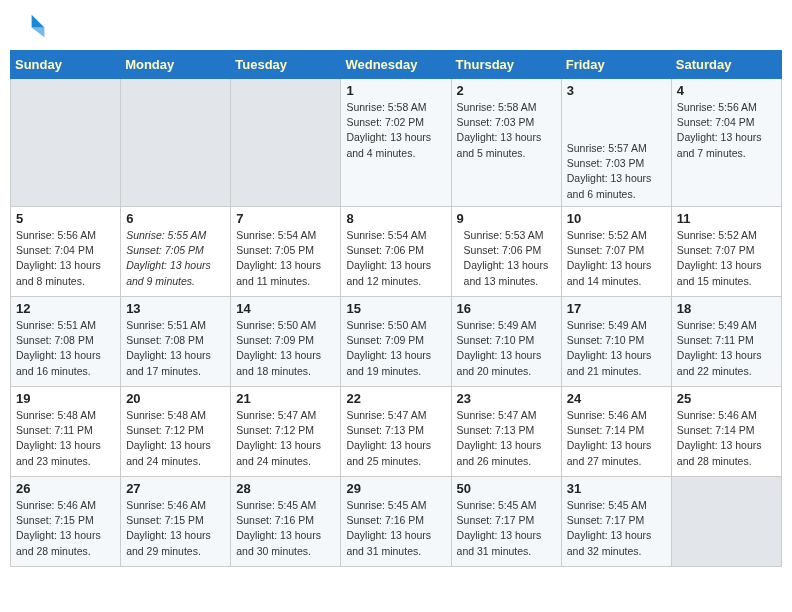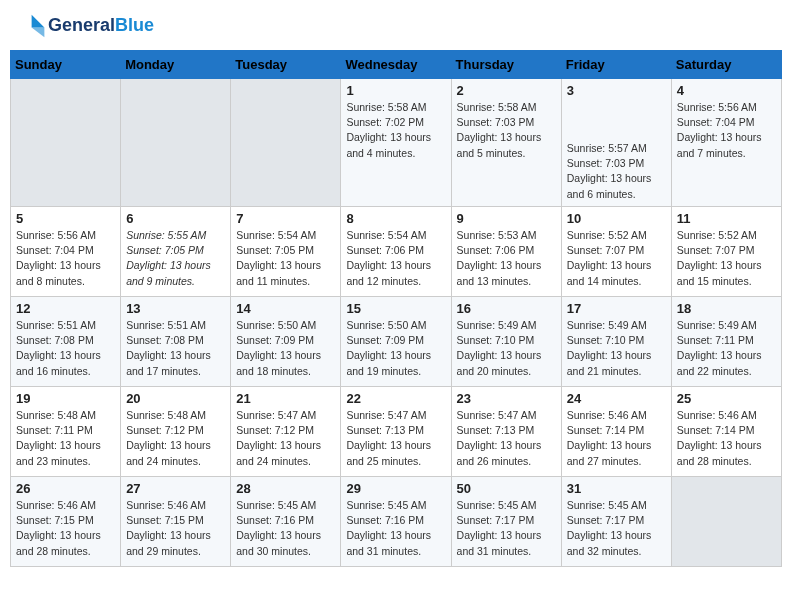--- a/index.html
+++ b/index.html
@@ -47,21 +47,21 @@
       font-size: 15px;
       color: #444;
     }
     table {
       width: 100%;
       border-collapse: collapse;
       table-layout: fixed;
     }
     thead tr th {
       background: #2176c7;
-      color: #000000;
+      color: #fef9c3;
       font-size: 13px;
       font-weight: bold;
       padding: 6px 4px;
       text-align: left;
       border: 1px solid #2176c7;
     }
     tbody tr td {
       vertical-align: top;
       border: 1px solid #ccc;
       padding: 4px 5px;
@@ -92,23 +92,20 @@
   </style>
 </head>
 <body>
 
 <div class="header">
   <div class="logo">
     <svg class="logo-icon" viewBox="0 0 40 40">
       <polygon points="22,6 38,22 22,22" fill="#1a8ad4"></polygon>
       <polygon points="22,22 38,22 38,34" fill="#1a8ad4" opacity="0.6"></polygon>
     </svg>
-    <div class="logo-text">
-      <div>General<span>Blue</span></div>
-    </div>
   </div>
   <div class="title-block">
     <div class="month-year"></div>
     <div class="location"></div>
   </div>
 </div>
 
 <table>
   <thead>
     <tr id="header-row">
@@ -179,21 +176,21 @@
         </td>
         <td>
           <span class="day-num">8</span>
           <div class="day-info" style="white-space: pre-line;">Sunrise: 5:54 AM
 Sunset: 7:06 PM
 Daylight: 13 hours
 and 12 minutes.</div>
         </td>
         <td>
           <span class="day-num">9</span>
-          <div class="day-info" style="white-space: pre-line;">Sunrise: 5:53 AM
+          <div class="day-info" style="white-space: pre-line; margin-left: 7px;">Sunrise: 5:53 AM
 Sunset: 7:06 PM
 Daylight: 13 hours
 and 13 minutes.</div>
         </td>
         <td>
           <span class="day-num">10</span>
           <div class="day-info" style="white-space: pre-line;">Sunrise: 5:52 AM
 Sunset: 7:07 PM
 Daylight: 13 hours
 and 14 minutes.</div>

